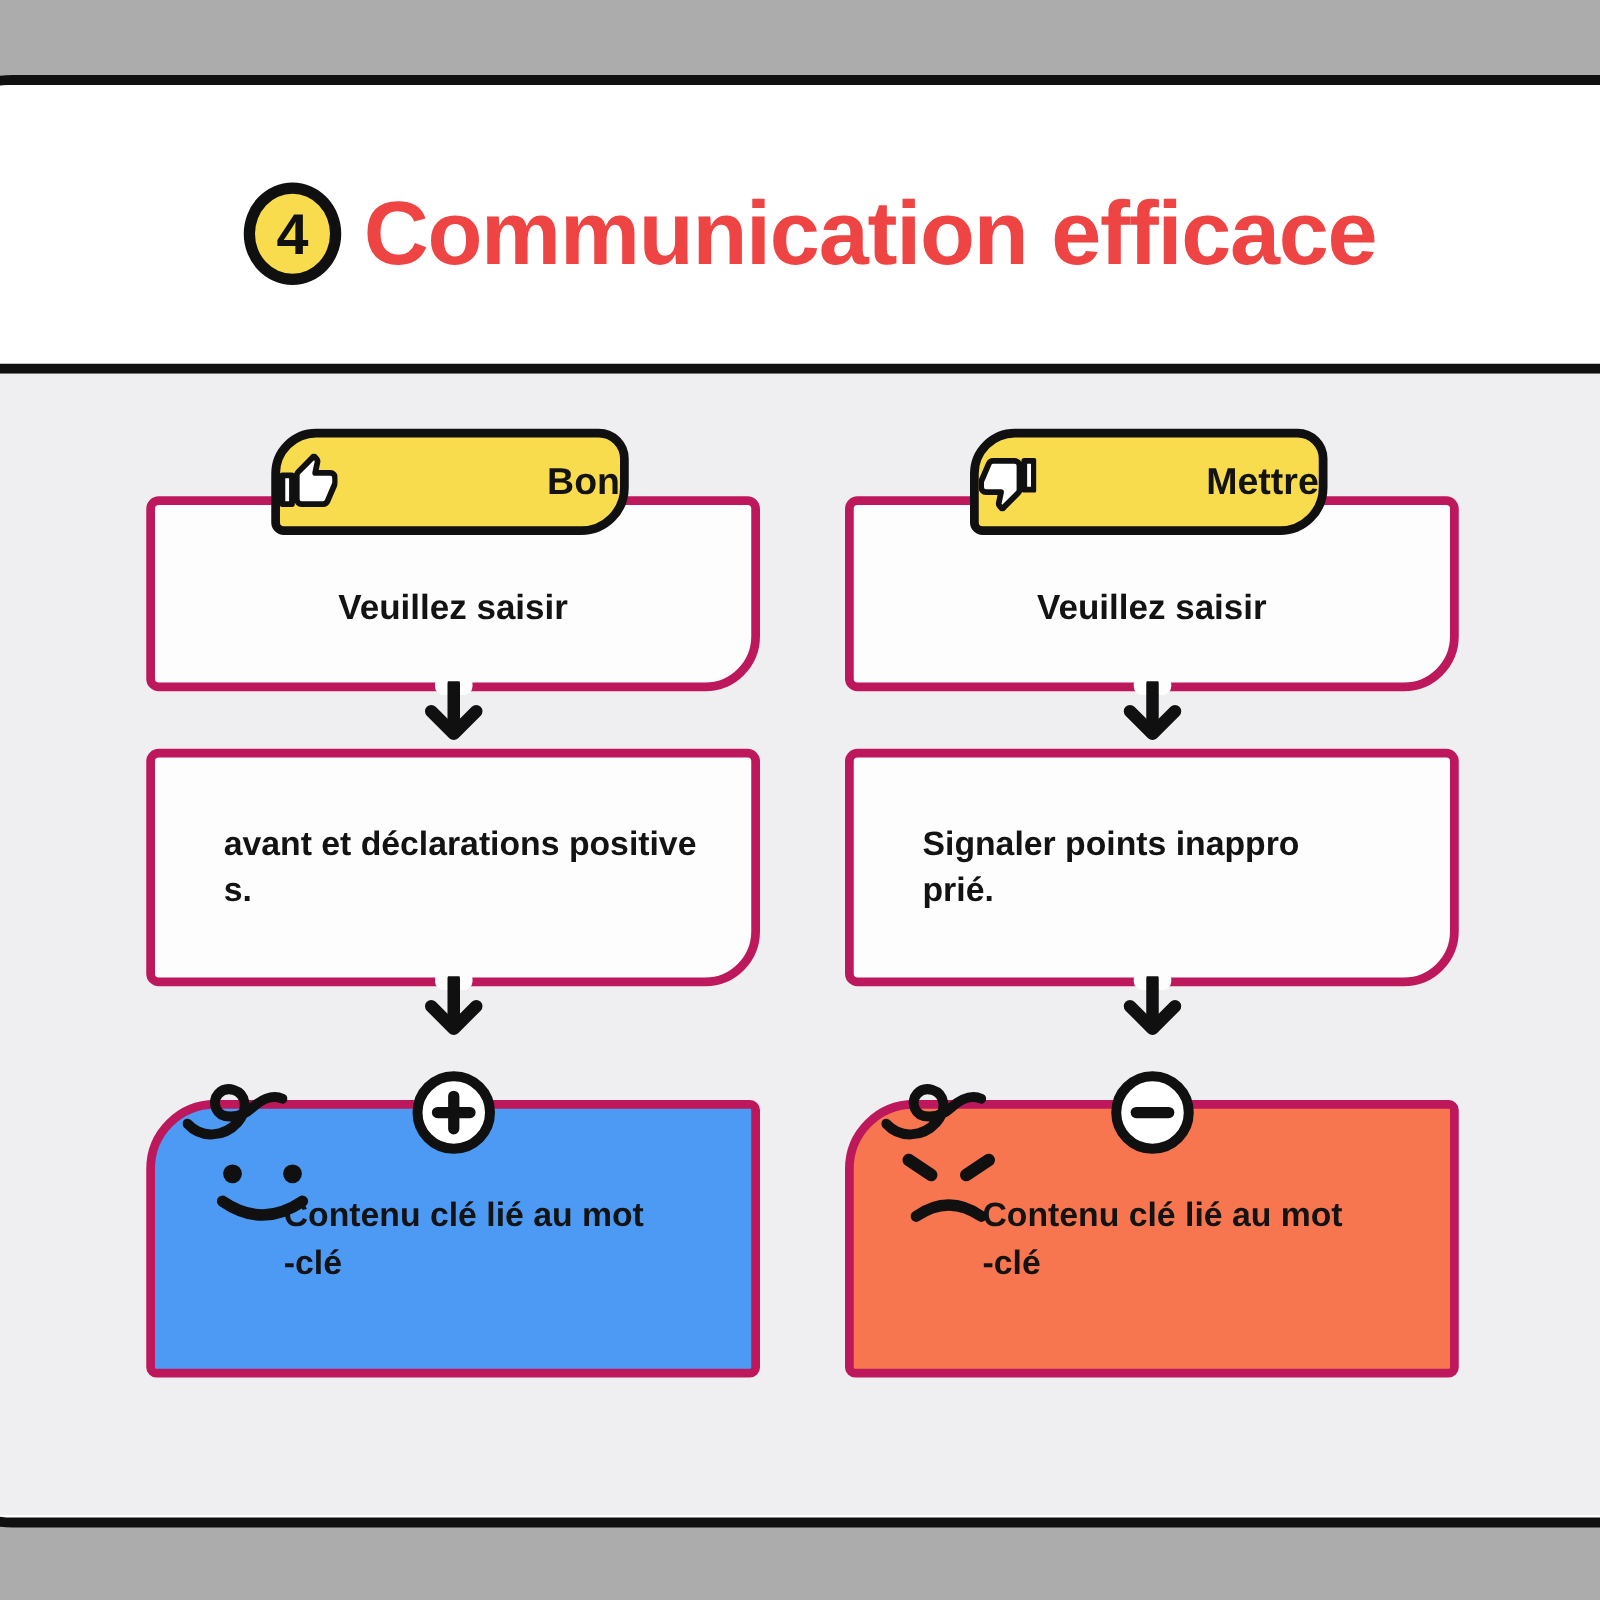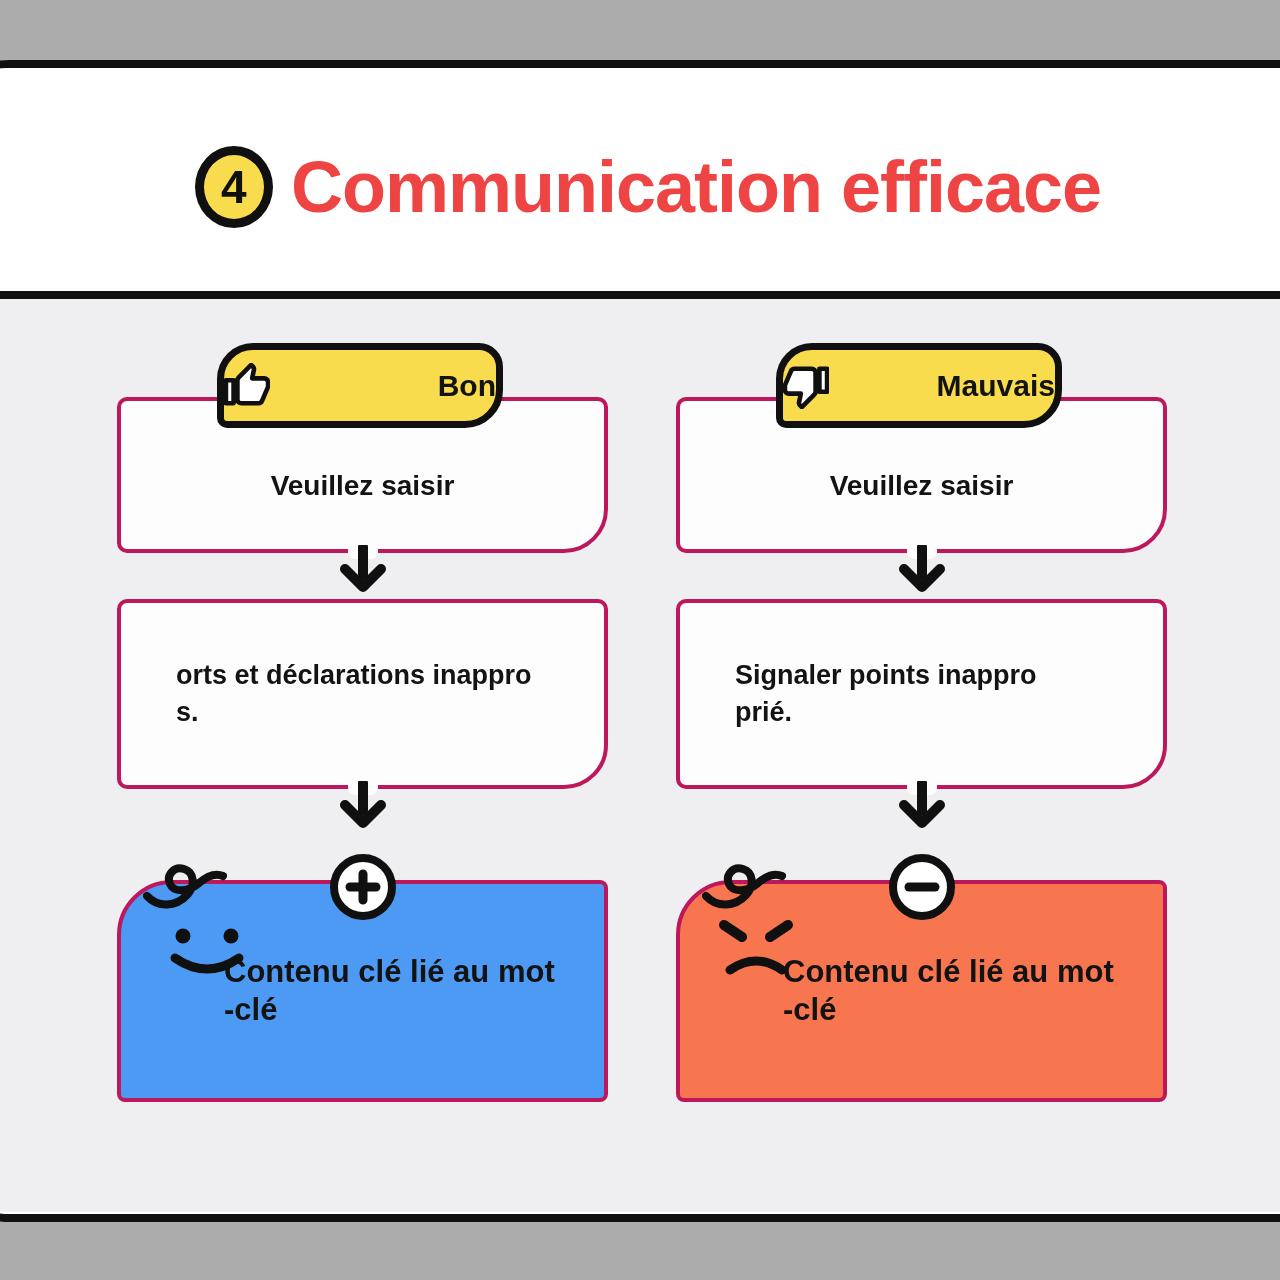--- a/index.html
+++ b/index.html
@@ -35,42 +35,42 @@
     width:272px;height:71px;border:7px solid #101010;
     border-radius:36px 24px 38px 10px;background:#F8DC4E;
     display:flex;align-items:center;justify-content:space-between;gap:16px;
   }
   .badge-icon{width:46px;height:46px;flex:0 0 auto;}
   .col-mauvais .badge-icon{margin-right:-16px;}
   .badge-label{font-size:30px;font-weight:800;color:#131313;}
   
   .box{
     position:relative;box-sizing:border-box;width:491px;
-    border:4px solid #be185d;border-radius:10px 10px 44px 10px;background:#FDFDFD;
+    border:7px solid #be185d;border-radius:10px 10px 44px 10px;background:#FDFDFD;
   }
   .box p{margin:0;}
   .step1{
     margin-top:-31px;height:156px;z-index:1;
     display:flex;align-items:center;justify-content:center;padding-top:22px;
     font-size:28px;font-weight:700;color:#131313;text-align:center;
   }
   .step2{
     height:190px;display:flex;flex-direction:column;justify-content:center;
     padding:0 30px 0 55px;font-size:27px;font-weight:700;color:#131313;line-height:37px;
   }
   .notch{
     position:absolute;bottom:-10px;left:50%;transform:translateX(-50%);
     width:30px;height:16px;background:#FDFDFD;border-radius:7px;
   }
   .arrow{display:block;margin-top:-8px;height:54px;width:64px;z-index:2;}
   
   .result{
     margin-top:45px;height:222px;border-radius:55px 8px 8px 8px;
     display:flex;flex-direction:column;justify-content:center;
-    padding:0 24px 0 103px;font-size:31px;font-weight:700;color:#131313;line-height:38px;
+    padding:0 24px 0 103px;font-size:27px;font-weight:700;color:#131313;line-height:38px;
   }
   .sign{
     position:absolute;top:-30px;left:calc(50% - 33px);
     width:50px;height:50px;border:8px solid #101010;border-radius:50%;background:#ffffff;
     display:flex;align-items:center;justify-content:center;
   }
   .curl{position:absolute;top:-32px;left:22px;width:84px;height:58px;}
   .face{position:absolute;top:42px;left:28px;width:110px;height:62px;}
   .col-mauvais .face{top:34px;left:20px;}
   
@@ -109,21 +109,21 @@
         <p>Veuillez saisir</p>
         <span class="notch"></span>
       </div>
 
       <svg class="arrow" viewBox="0 0 64 54">
         <path class="stroke" stroke-width="10" d="M32 2 V30"></path>
         <path class="stroke" stroke-width="10" d="M14 24 L32 42 L50 24"></path>
       </svg>
 
       <div class="box step2">
-        <p>orts et déclarations inappro</p>
+        <p>avant et déclarations positive</p>
         <p>s.</p>
         <span class="notch"></span>
       </div>
 
       <svg class="arrow" viewBox="0 0 64 54">
         <path class="stroke" stroke-width="10" d="M32 2 V30"></path>
         <path class="stroke" stroke-width="10" d="M14 24 L32 42 L50 24"></path>
       </svg>
 
       <div class="box result" style="background-color: rgb(77, 154, 245);">
@@ -145,21 +145,21 @@
           <p>-clé</p>
         </div>
       </div>
     </section>
 
     <section class="column col-mauvais">
       <div class="badge">
         <svg class="badge-icon" viewBox="0 0 24 24">
           <path d="M15 3H6c-.83 0-1.54.5-1.84 1.22l-3.02 7.05c-.09.23-.14.47-.14.73v2c0 1.1.9 2 2 2h6.31l-.95 4.57-.03.32c0 .41.17.79.44 1.06L9.83 23l6.59-6.59c.36-.36.58-.86.58-1.41V5c0-1.1-.9-2-2-2zm4 0v12h4V3h-4z" fill="#ffffff" stroke="#101010" stroke-width="2.4" stroke-linejoin="round"></path>
         </svg>
-        <span class="badge-label">Mauvais</span>
+        <span class="badge-label">Mettre</span>
       </div>
 
       <div class="box step1">
         <p>Veuillez saisir</p>
         <span class="notch"></span>
       </div>
 
       <svg class="arrow" viewBox="0 0 64 54">
         <path class="stroke" stroke-width="10" d="M32 2 V30"></path>
         <path class="stroke" stroke-width="10" d="M14 24 L32 42 L50 24"></path>

